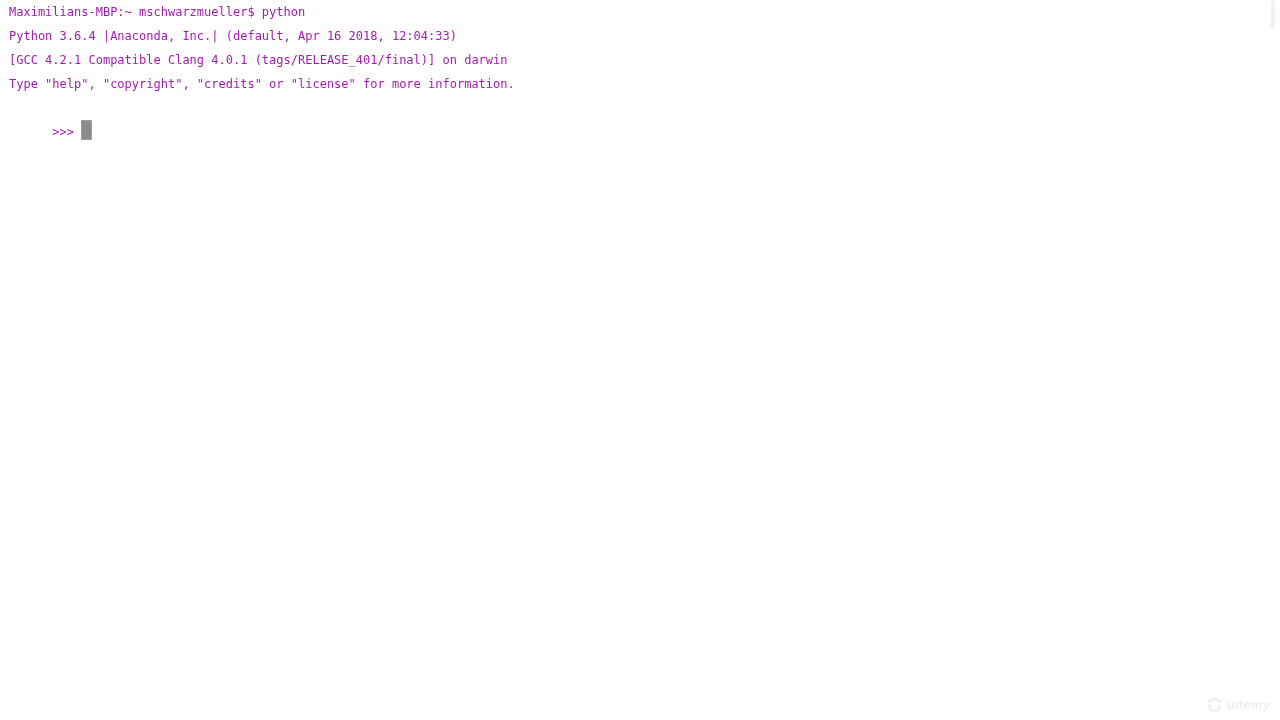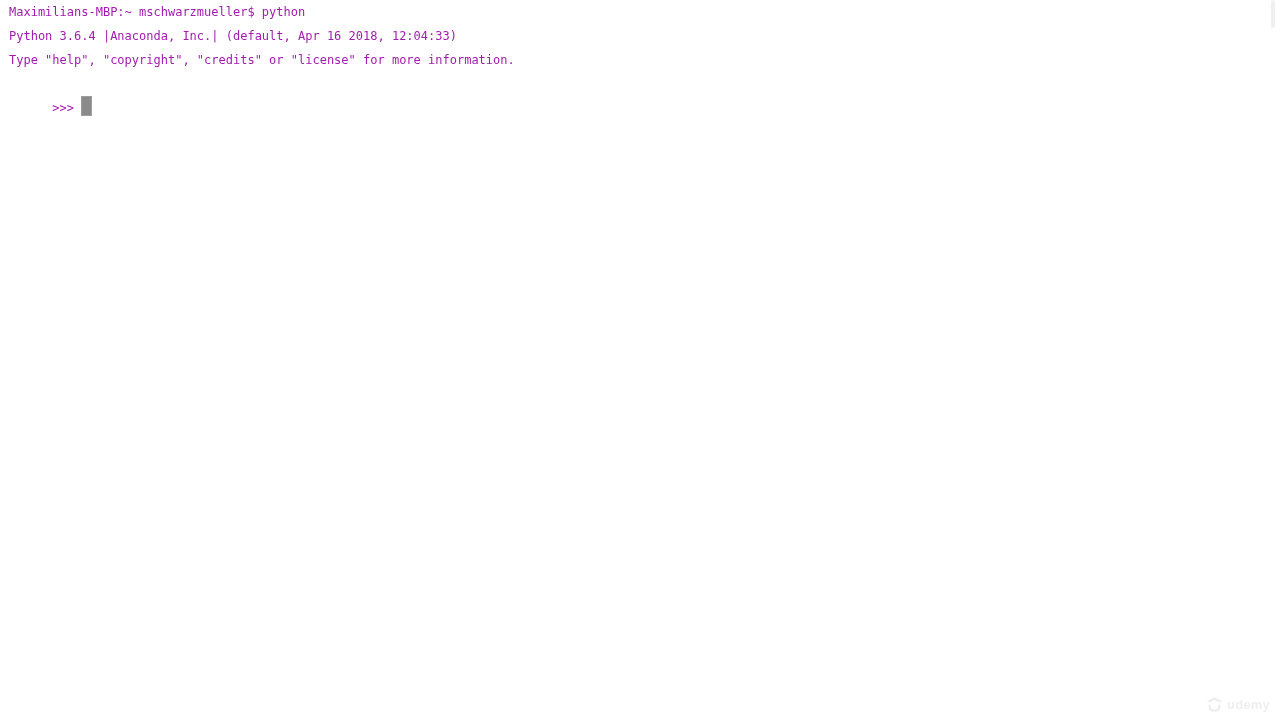--- a/index.html
+++ b/index.html
@@ -108,20 +108,21 @@
 <body>
 
 <div id="terminal">
 
   <div id="terminal-output">
 
     <div class="term-line">Maximilians-MBP:~ mschwarzmueller$ python</div>
 
     <div class="term-line">Python 3.6.4 |Anaconda, Inc.| (default, Apr 16 2018, 12:04:33)</div>
 
+    <div class="term-line">[GCC 4.2.1 Compatible Clang 4.0.1 (tags/RELEASE_401/final)] on darwin</div>
 
     <div class="term-line">Type "help", "copyright", "credits" or "license" for more information.</div>
 
     <div class="term-line prompt-line">
       <span class="prompt-text">&gt;&gt;&gt; </span><span id="cursor-block"></span>
     </div>
 
   </div>
 
   <div id="scrollbar-track">

